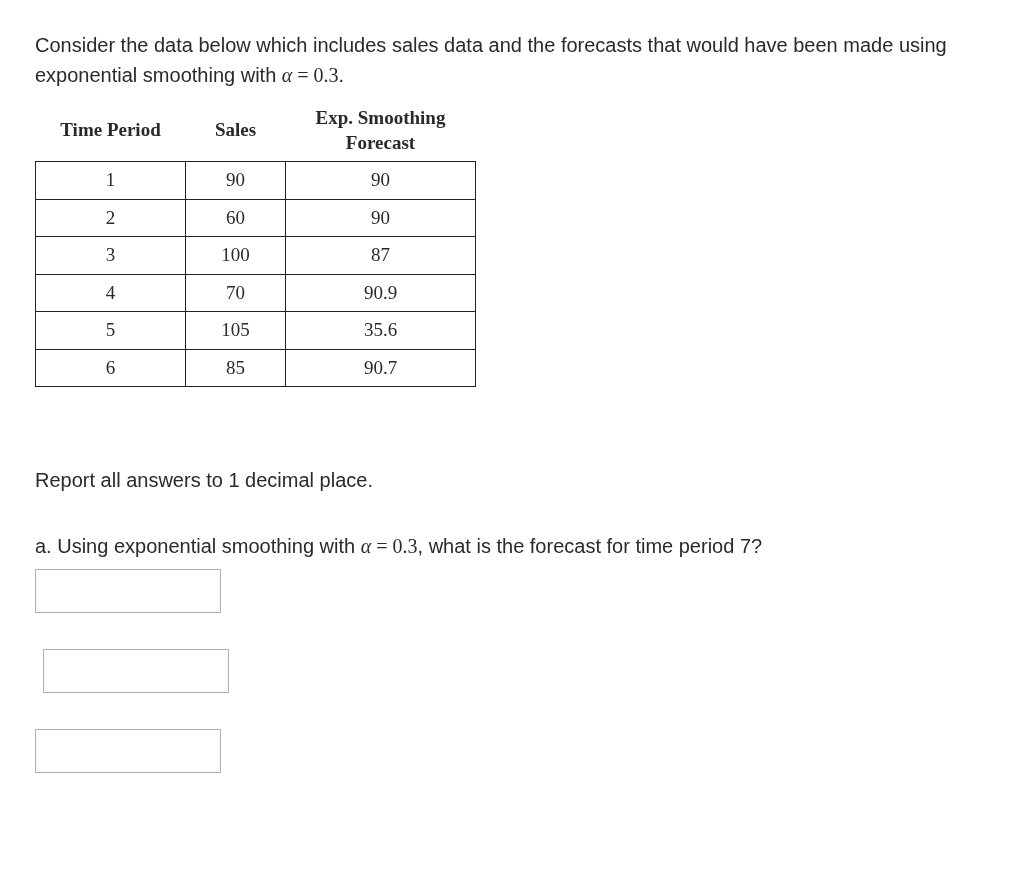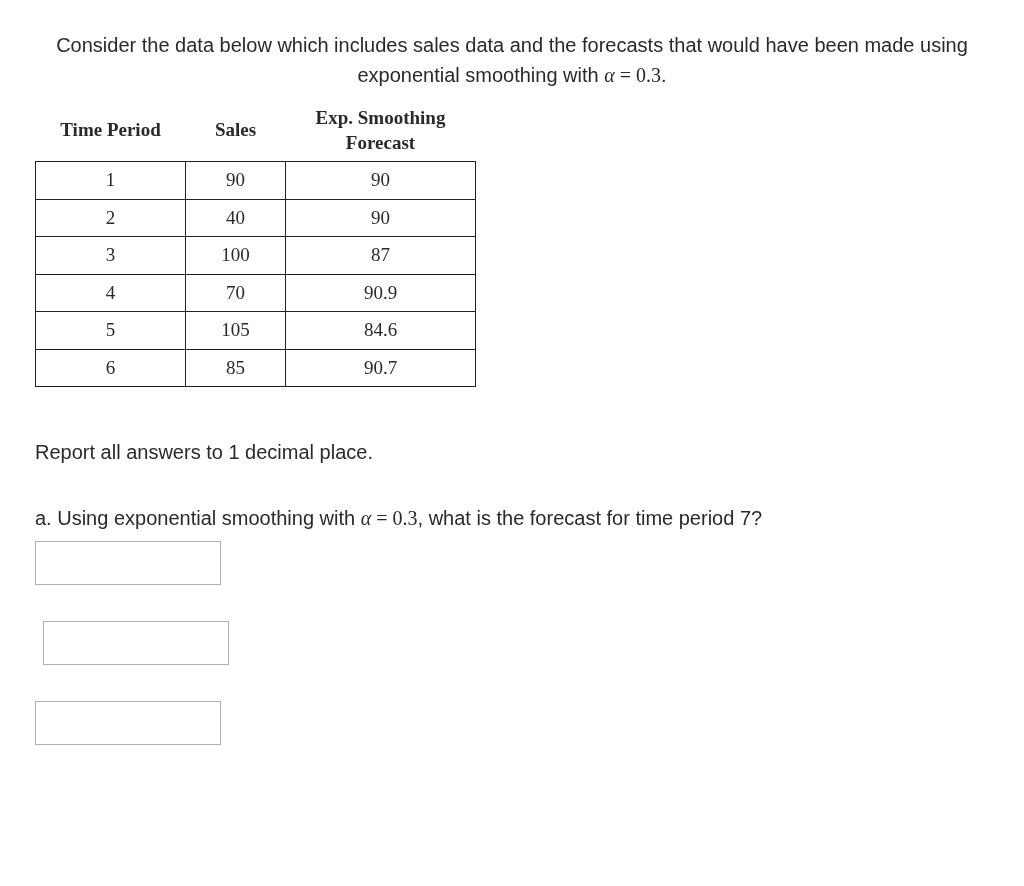--- a/index.html
+++ b/index.html
@@ -11,21 +11,20 @@
       font-family: "Helvetica Neue", Helvetica, Arial, sans-serif;
       font-size: 20px;
       color: #2a2a2a;
       padding: 30px 35px;
       line-height: 1.5;
       width: 1024px;
       background: #fff;
     }
     .intro {
       margin-bottom: 10px;
-      text-align: center;
     }
     table.data-table {
       border-collapse: collapse;
       margin-top: 4px;
       margin-bottom: 40px;
       font-family: Liberation Serif, serif;
     }
     table.data-table th,
     table.data-table td {
       text-align: center;
@@ -67,21 +66,21 @@
       vertical-align: middle;
     }
     .answer-input.inline {
       margin-left: 8px;
     }
     .answer-input.block {
       display: block;
       margin-top: 8px;
     }
     .instruction {
-      margin-top: 50px;
+      margin-top: 78px;
       margin-bottom: 26px;
     }
     .alpha-eq {
       font-family: Georgia, "Times New Roman", serif;
     }
     .alpha-eq .alpha {
       font-style: italic;
     }
   </style>
 </head>
@@ -103,37 +102,37 @@
     </tr>
   </thead>
   <tbody>
       <tr>
         <td>1</td>
         <td>90</td>
         <td>90</td>
       </tr>
       <tr>
         <td>2</td>
-        <td>40</td>
+        <td>60</td>
         <td>90</td>
       </tr>
       <tr>
         <td>3</td>
         <td>100</td>
         <td>87</td>
       </tr>
       <tr>
         <td>4</td>
         <td>70</td>
         <td>90.9</td>
       </tr>
       <tr>
         <td>5</td>
         <td>105</td>
-        <td>84.6</td>
+        <td>35.6</td>
       </tr>
       <tr>
         <td>6</td>
         <td>85</td>
         <td>90.7</td>
       </tr>
     </tbody>
 </table>
 
 <p class="instruction">Report all answers to 1 decimal place.</p>

